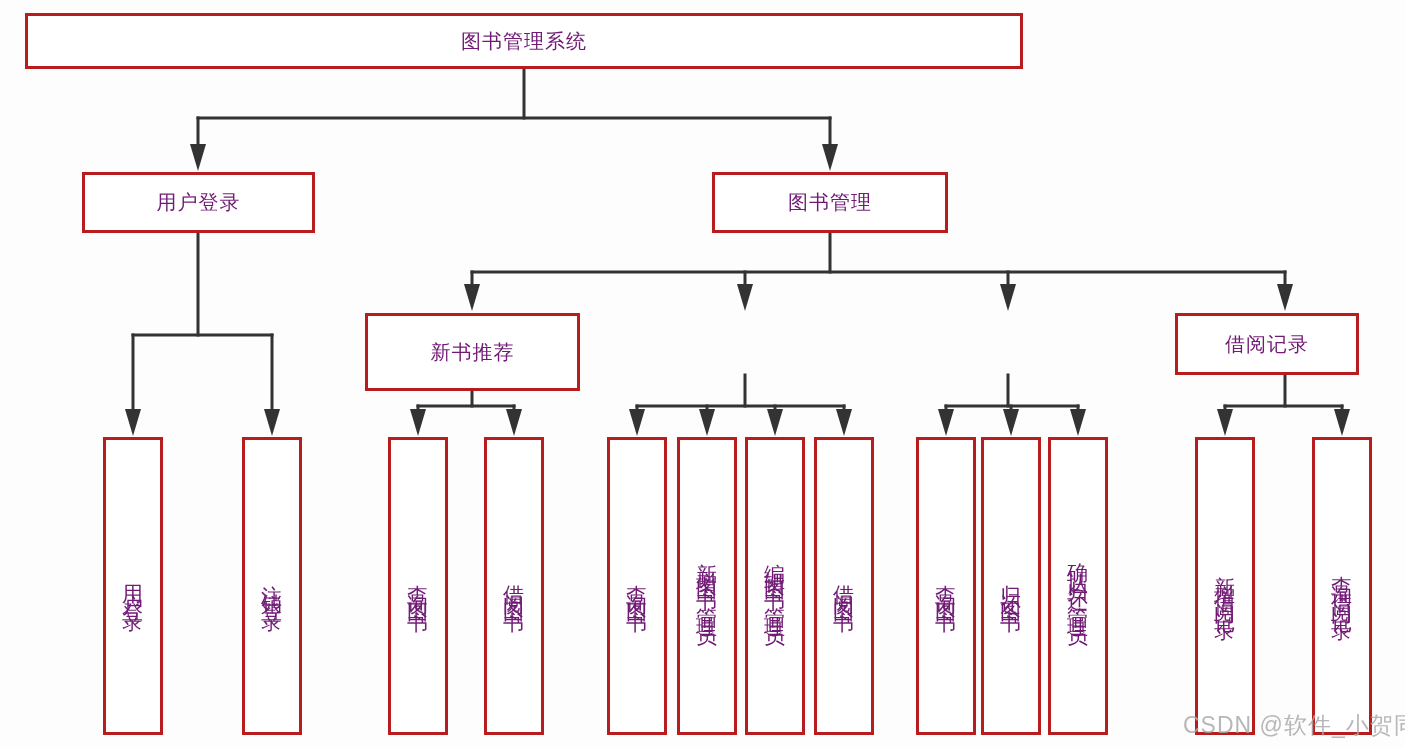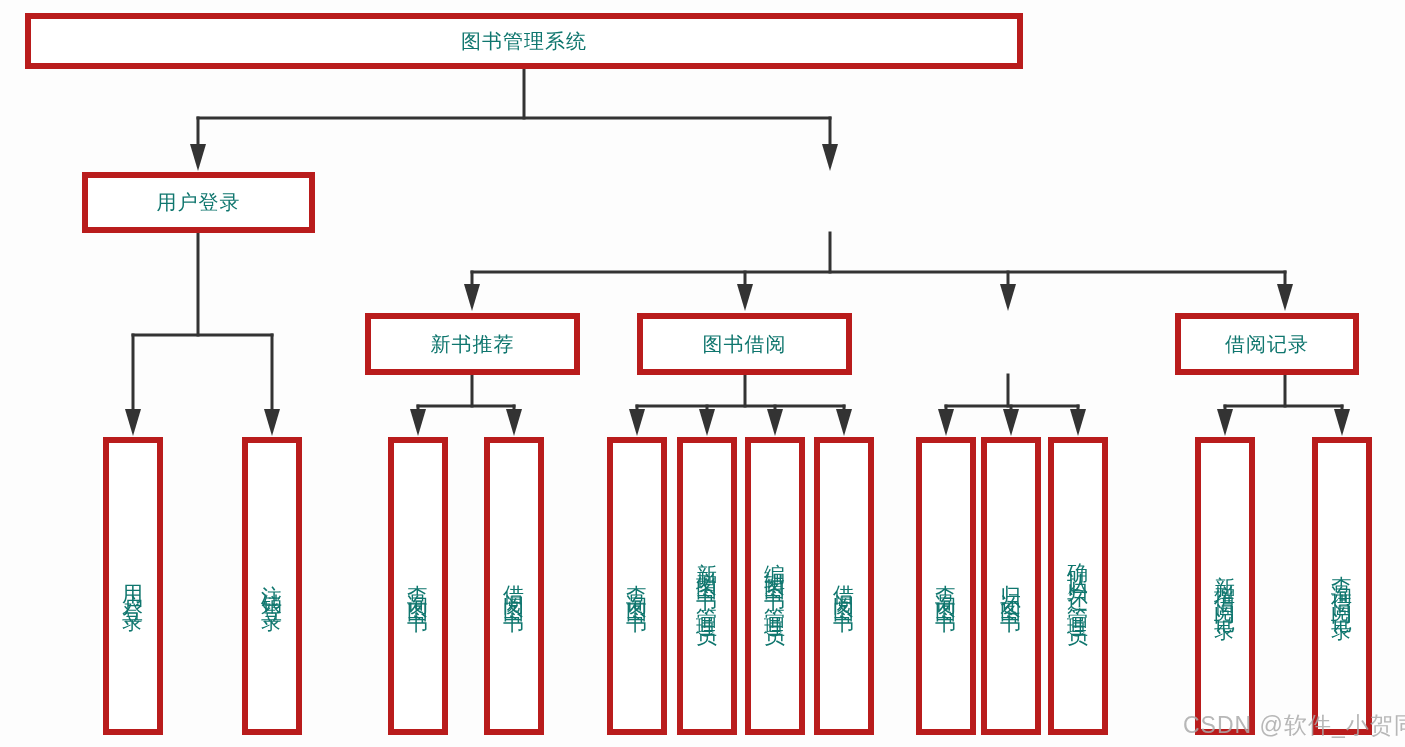--- a/index.html
+++ b/index.html
@@ -8,23 +8,23 @@
     width:1405px;height:747px;
     background:#fdfdfd;
     font-family:"Liberation Sans","DejaVu Sans",sans-serif;
     overflow:hidden;
   }
   #connectors{position:absolute;left:0;top:0;z-index:0;}
   .hbox,.vbox{
     position:absolute;
     box-sizing:border-box;
     background:#ffffff;
-    border:6px solid #b91c1c;
+    border:3px solid #b91c1c;
     display:flex;align-items:center;justify-content:center;
-    color:#0f766e;
+    color:#701a75;
     z-index:1;
   }
   .hbox{font-size:20px;letter-spacing:1px;}
   .vbox{
     font-size:21px;
     writing-mode:vertical-rl;
     letter-spacing:9px;
     line-height:1;
     text-align:center;
   }
@@ -104,23 +104,23 @@
       <polygon points="1003,409 1019,409 1011,436"></polygon>
       <polygon points="1070,409 1086,409 1078,436"></polygon>
       <polygon points="1217,409 1233,409 1225,436"></polygon>
       <polygon points="1334,409 1350,409 1342,436"></polygon>
     </g>
   </svg>
 
   <div class="hbox" style="left:25px;top:13px;width:998px;height:56px;">图书管理系统</div>
 
   <div class="hbox" style="left:82px;top:172px;width:233px;height:61px;">用户登录</div>
+  <div class="hbox" style="left:712px;top:172px;width:236px;height:61px;">图书管理</div>
 
-  <div class="hbox" style="left:365px;top:313px;width:215px;height:62px;">新书推荐</div>
-  <div class="hbox" style="left:637px;top:313px;width:215px;height:62px;">图书借阅</div>
+  <div class="hbox" style="left:365px;top:313px;width:215px;height:78px;">新书推荐</div>
   <div class="hbox" style="left:1175px;top:313px;width:184px;height:62px;">借阅记录</div>
 
   <div class="vbox" style="left:103px;top:437px;width:60px;height:298px;">用户登录</div>
   <div class="vbox" style="left:242px;top:437px;width:60px;height:298px;">注销登录</div>
 
   <div class="vbox" style="left:388px;top:437px;width:60px;height:298px;">查询图书</div>
   <div class="vbox" style="left:484px;top:437px;width:60px;height:298px;">借阅图书</div>
 
   <div class="vbox" style="left:607px;top:437px;width:60px;height:298px;">查询图书</div>
   <div class="vbox" style="left:677px;top:437px;width:60px;height:298px;">新增图书（管理员）</div>

